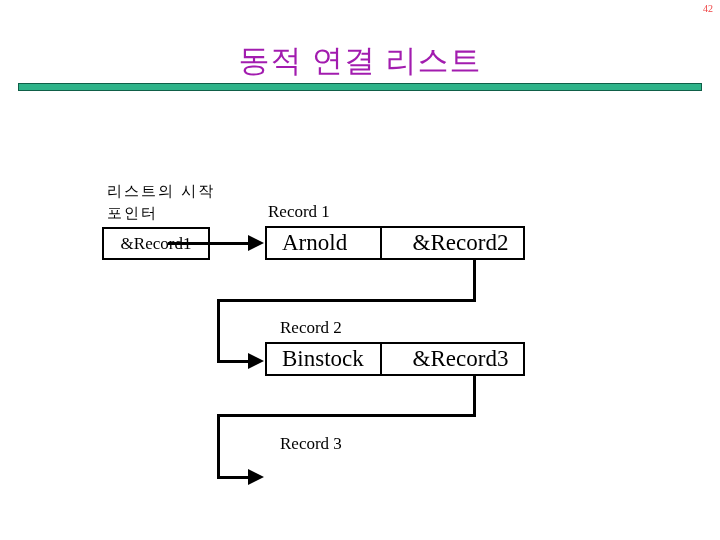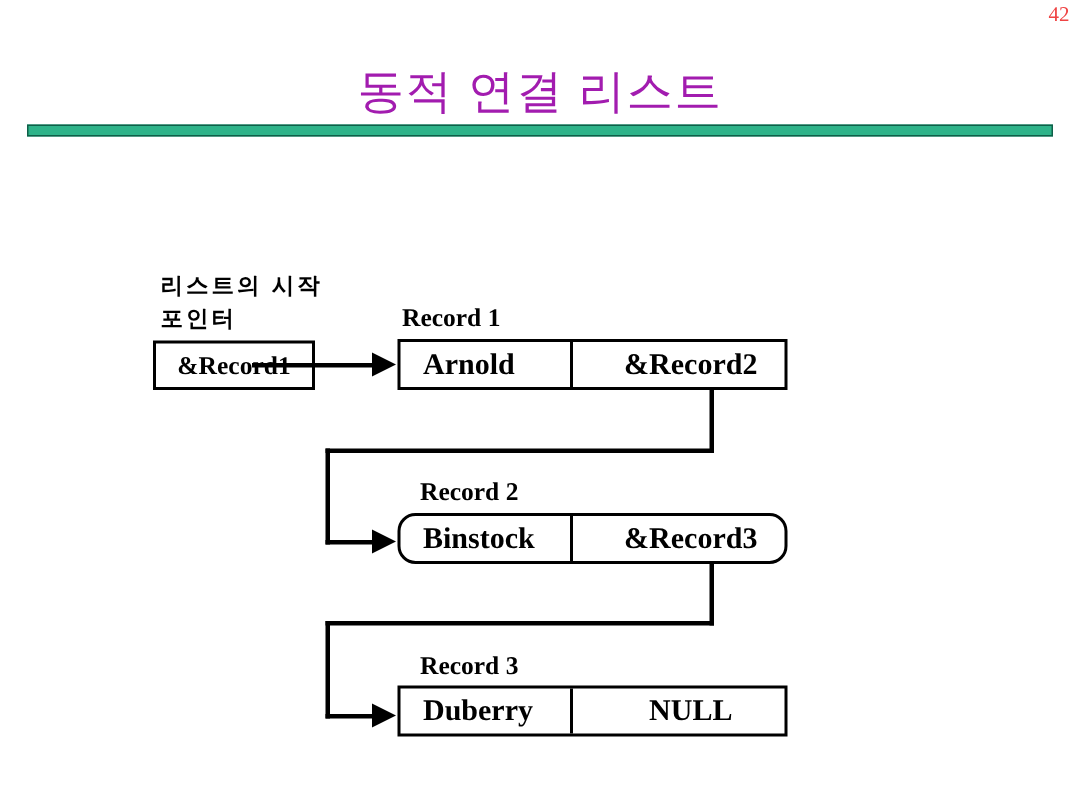--- a/index.html
+++ b/index.html
@@ -6,58 +6,58 @@
   body {
     width:720px; height:540px; background:#ffffff; position:relative;
     font-family:"Liberation Sans", sans-serif; color:#000;
     overflow:hidden;
   }
   .slide { position:absolute; left:0; top:0; width:720px; height:540px; }
 
   .page-number {
     position:absolute; top:3px; right:7px;
     font-family:"Liberation Serif","DejaVu Serif",serif;
-    font-size:14px; color:#ef4444;
+    font-size:10px; color:#ef4444;
   }
   .title {
     position:absolute; top:40px; left:0; width:720px; margin:0;
     text-align:center; font-size:31px; font-weight:normal;
     letter-spacing:1px; color:#a21caf;
   }
   .divider {
     position:absolute; left:18px; top:83px; width:684px; height:8px;
     box-sizing:border-box;
   }
   .subtitle {
     position:absolute; left:28px; top:119px;
     font-size:19px; letter-spacing:3px; color:#000;
   }
 
-  .diagram { position:absolute; left:0; top:0; width:596px; height:540px;font-weight:bold; }
+  .diagram { position:absolute; left:0; top:0; width:596px; height:540px; }
 
   .start-label {
     position:absolute; left:107px; top:180px;
     font-size:15px; line-height:22px; letter-spacing:2px; color:#000;
   }
 
   .head-box {
     position:absolute; left:102px; top:227px; width:108px; height:33px;
     border:2px solid #000; box-sizing:border-box;
     display:flex; align-items:center; justify-content:center;
     font-family:"Liberation Serif","DejaVu Serif",serif; font-size:17px;
   }
 
   .rec-label {
     position:absolute; left:268px;
     font-family:"Liberation Serif","DejaVu Serif",serif; font-size:17px;text-align:center;
   }
   .rec-box {
     position:absolute; left:265px; width:260px; height:34px;
     border:2px solid #000; box-sizing:border-box; display:flex;
-    font-family:"Liberation Serif","DejaVu Serif",serif; font-size:20px;
+    font-family:"Liberation Serif","DejaVu Serif",serif; font-size:23px;
     background:#fff;
   }
   .cell { box-sizing:border-box; display:flex; align-items:center; }
   .cell.name { width:115px; border-right:2px solid #000; padding-left:15px; }
   .cell.ptr  { flex:1; justify-content:center; padding-left:16px; }
 
   .hline { position:absolute; height:3px; background:#000; }
   .vline { position:absolute; width:3px;  background:#000; }
   .arrowhead {
     position:absolute; width:0; height:0;
@@ -97,31 +97,27 @@
       <div class="cell ptr">&amp;Record2</div>
     </div>
 
     <div class="vline" style="left:473px; top:260px; height:42px;"></div>
     <div class="hline" style="left:217px; top:299px; width:259px;"></div>
     <div class="vline" style="left:217px; top:299px; height:64px;"></div>
     <div class="hline" style="left:217px; top:360px; width:32px;"></div>
     <div class="arrowhead" style="left:248px; top:353px;"></div>
 
     <div class="rec-label" style="top:318px; left:280px;">Record 2</div>
-    <div class="rec-box" style="top:342px;border-radius:12px;">
+    <div class="rec-box" style="top:342px;">
       <div class="cell name">Binstock</div>
       <div class="cell ptr">&amp;Record3</div>
     </div>
 
     <div class="vline" style="left:473px; top:376px; height:41px;"></div>
     <div class="hline" style="left:217px; top:414px; width:259px;"></div>
     <div class="vline" style="left:217px; top:414px; height:65px;"></div>
     <div class="hline" style="left:217px; top:476px; width:32px;"></div>
     <div class="arrowhead" style="left:248px; top:469px;"></div>
 
     <div class="rec-label" style="top:434px; left:280px;">Record 3</div>
-    <div class="rec-box" style="top:457px;">
-      <div class="cell name">Duberry</div>
-      <div class="cell ptr">NULL</div>
-    </div>
 
   </div>
 </div>
 
 </body></html>

